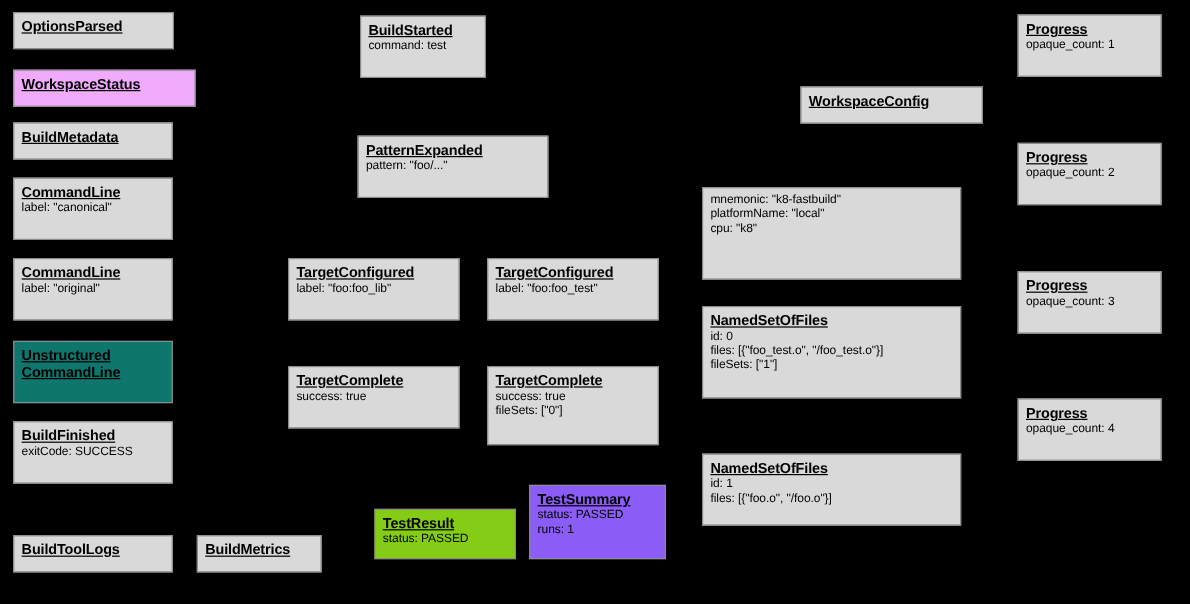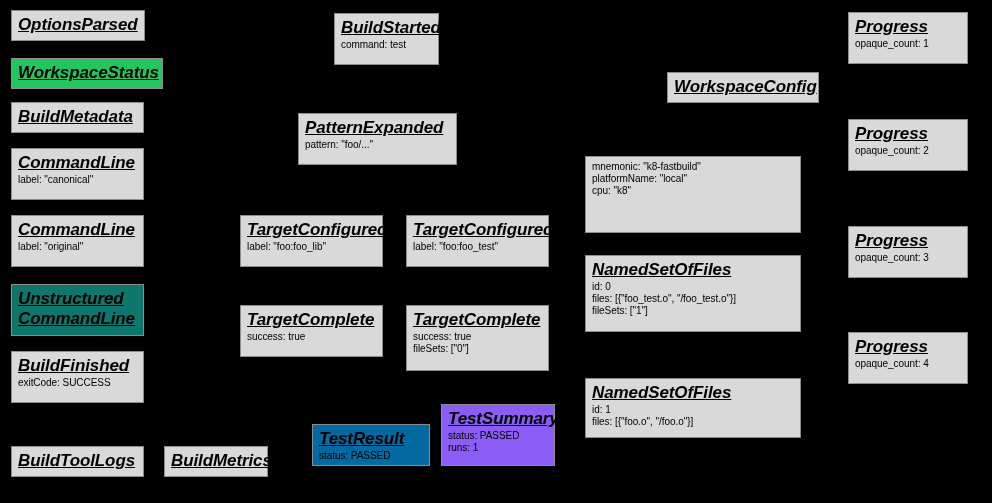--- a/index.html
+++ b/index.html
@@ -22,27 +22,26 @@
     position: absolute;
     box-sizing: border-box;
     background: #d9d9d9;
     border: 1px solid #8c8c8c;
     padding: 4px 6px 5px 6px;
     color: #000000;
     line-height: 1.18;
   }
   .node-title {
     display: block;
-    font-size: 17px;
+    font-size: 12px;
     font-weight: bold;
     text-decoration: underline;
     letter-spacing: -0.1px;
     white-space: nowrap;
     margin-bottom: 1px;
-    font-style: italic;
   }
   .node-title.wrap {
     white-space: normal;
   }
   .node-fields {
     display: block;
   }
   .node-field {
     display: block;
     font-size: 10px;
@@ -51,21 +50,21 @@
     letter-spacing: -0.05px;
   }
 </style>
 </head>
 <body>
 
 <div id="canvas" style="width: 992px; height: 503px; background: rgb(0, 0, 0);">
     <div class="node" style="left: 11px; top: 10px; width: 134px; height: 31px; background: rgb(217, 217, 217); border-color: rgb(140, 140, 140); color: rgb(0, 0, 0);">
       <span class="node-title">OptionsParsed</span>
     </div>
-    <div class="node" style="left: 11px; top: 58px; width: 152px; height: 31px; background: #22c55e; border-color: rgb(140, 140, 140); color: rgb(0, 0, 0);">
+    <div class="node" style="left: 11px; top: 58px; width: 152px; height: 31px; background: #f0abfc; border-color: rgb(140, 140, 140); color: rgb(0, 0, 0);">
       <span class="node-title">WorkspaceStatus</span>
     </div>
     <div class="node" style="left: 11px; top: 102px; width: 133px; height: 31px; background: rgb(217, 217, 217); border-color: rgb(140, 140, 140); color: #000000;">
       <span class="node-title">BuildMetadata</span>
     </div>
     <div class="node" style="left: 11px; top: 148px; width: 133px; height: 52px; background: rgb(217, 217, 217); border-color: rgb(140, 140, 140); color: rgb(0, 0, 0);">
       <span class="node-title">CommandLine</span>
       <span class="node-fields">
         <span class="node-field">label: "canonical"</span>
       </span>
@@ -84,21 +83,21 @@
       <span class="node-fields">
         <span class="node-field">exitCode: SUCCESS</span>
       </span>
     </div>
     <div class="node" style="left: 11px; top: 446px; width: 133px; height: 31px; background: rgb(217, 217, 217); border-color: rgb(140, 140, 140); color: rgb(0, 0, 0);">
       <span class="node-title">BuildToolLogs</span>
     </div>
     <div class="node" style="left: 164px; top: 446px; width: 104px; height: 31px; background: rgb(217, 217, 217); border-color: rgb(140, 140, 140); color: rgb(0, 0, 0);">
       <span class="node-title">BuildMetrics</span>
     </div>
-    <div class="node" style="left: 300px; top: 13px; width: 105px; height: 52px; background: rgb(217, 217, 217); border-color: rgb(140, 140, 140); color: rgb(0, 0, 0); margin-left: 34px;">
+    <div class="node" style="left: 300px; top: 13px; width: 105px; height: 52px; background: rgb(217, 217, 217); border-color: rgb(140, 140, 140); color: rgb(0, 0, 0);">
       <span class="node-title">BuildStarted</span>
       <span class="node-fields">
         <span class="node-field">command: test</span>
       </span>
     </div>
     <div class="node" style="left: 298px; top: 113px; width: 159px; height: 52px; background: rgb(217, 217, 217); border-color: rgb(140, 140, 140); color: rgb(0, 0, 0);">
       <span class="node-title">PatternExpanded</span>
       <span class="node-fields">
         <span class="node-field">pattern: "foo/..."</span>
       </span>
@@ -121,21 +120,21 @@
         <span class="node-field">success: true</span>
       </span>
     </div>
     <div class="node" style="left: 406px; top: 305px; width: 143px; height: 66px; background: rgb(217, 217, 217); border-color: rgb(140, 140, 140); color: rgb(0, 0, 0);">
       <span class="node-title">TargetComplete</span>
       <span class="node-fields">
         <span class="node-field">success: true</span>
         <span class="node-field">fileSets: ["0"]</span>
       </span>
     </div>
-    <div class="node" style="left: 312px; top: 424px; width: 118px; height: 42px; background: #0369a1; border-color: rgb(140, 140, 140); color: rgb(0, 0, 0);">
+    <div class="node" style="left: 312px; top: 424px; width: 118px; height: 42px; background: #84cc16; border-color: rgb(140, 140, 140); color: rgb(0, 0, 0);">
       <span class="node-title">TestResult</span>
       <span class="node-fields">
         <span class="node-field">status: PASSED</span>
       </span>
     </div>
     <div class="node" style="left: 441px; top: 404px; width: 114px; height: 62px; background: #8b5cf6; border-color: rgb(140, 140, 140); color: rgb(0, 0, 0);">
       <span class="node-title">TestSummary</span>
       <span class="node-fields">
         <span class="node-field">status: PASSED</span>
         <span class="node-field">runs: 1</span>

